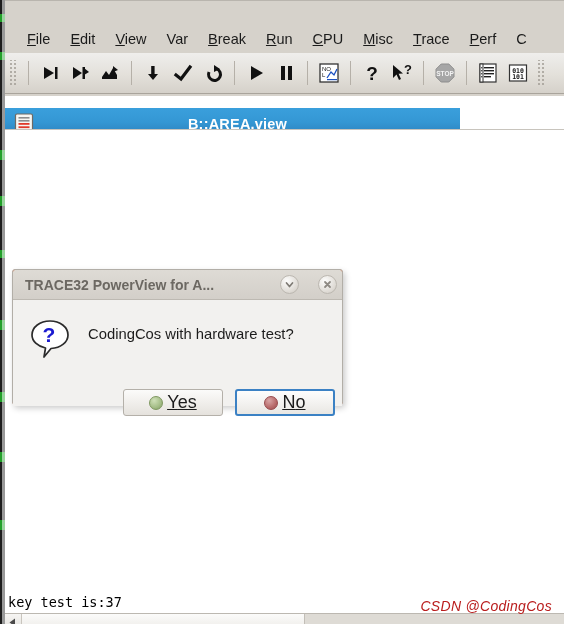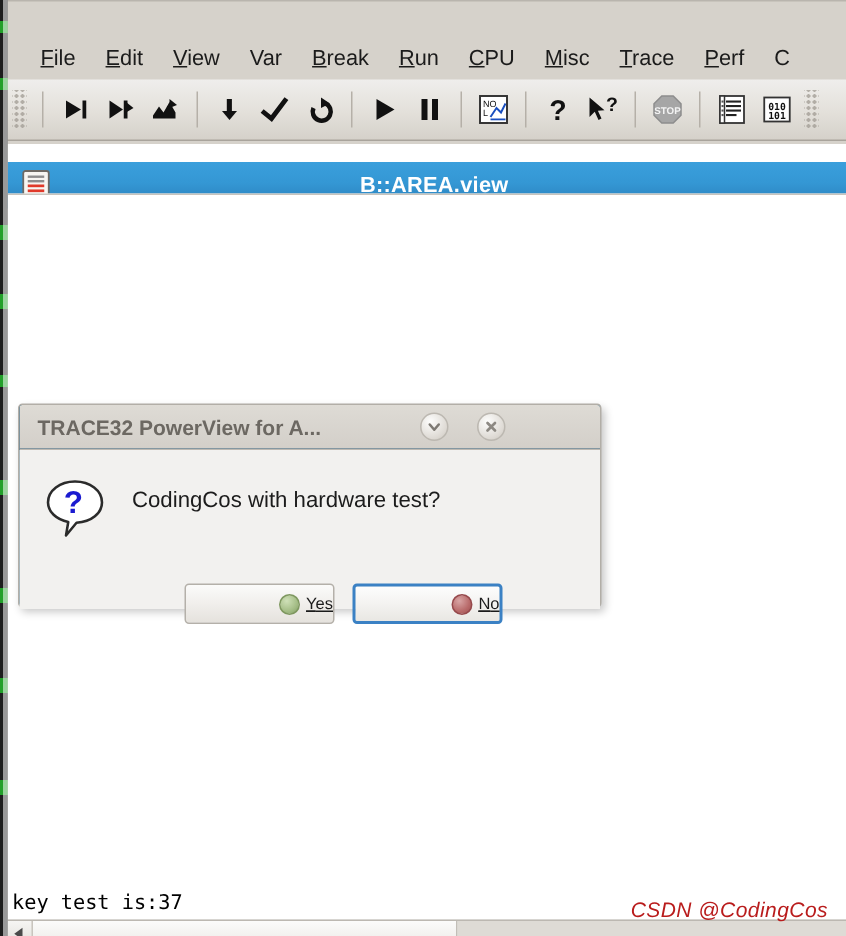--- a/index.html
+++ b/index.html
@@ -130,21 +130,21 @@
   #child-window {
     position: absolute;
     left: 5px; top: 96px;
     width: 559px; height: 528px;
     background: #ffffff;
     overflow: hidden;
   }
   #child-titlebar {
     position: absolute;
     left: 0; top: 12px;
-    width: 559px; height: 31px;
+    width: 455px; height: 31px;
     background: linear-gradient(to bottom, #3a9fdc 0%, #3497d4 45%, #2d86c2 80%, #2a7fba 100%);
     display: flex;
     align-items: center;
     box-sizing: border-box;
     padding-left: 48px;
   }
   #child-titlebar-text {
     position: absolute;
     left: 0; right: 0;
     text-align: center;
@@ -206,23 +206,23 @@
   }
   #hscroll-track {
     flex: 1;
     background: #dedbd5;
   }
 
   
   #dialog {
     position: absolute;
     left: 12px; top: 269px;
-    width: 389px;
+    width: 331px;
     height: 136px;
-    background: #0c4a6e;
+    background: #c2410c;
     border: 1px solid #b2aea7;
     border-radius: 3px;
     box-shadow: 2px 3px 6px rgba(0,0,0,.22);
     z-index: 30;
     box-sizing: border-box;
   }
   #dialog-titlebar {
     position: relative;
     height: 29px;
     background: linear-gradient(to bottom, #dedbd5 0%, #d3cfc9 100%);
@@ -269,22 +269,22 @@
     font-size: 14.8px;
     color: #1c1c1c;
   }
   .dlg-btn {
     position: absolute;
     top: 89px;
     height: 27px;
     border-radius: 3px;
     display: flex;
     align-items: center;
-    justify-content: flex-end;
-    font-size: 11px;
+    justify-content: center;
+    font-size: 18px;
     color: #1b1b1b;
     background: linear-gradient(to bottom, #fbfbfa 0%, #f1efec 48%, #e5e2dd 100%);
     border: 1px solid #b4b0a9;
     box-sizing: border-box;
     cursor: default;
     text-decoration: underline;
   }
   #btn-yes { left: 110px; width: 100px; }
   #btn-no {
     left: 222px; width: 100px;

